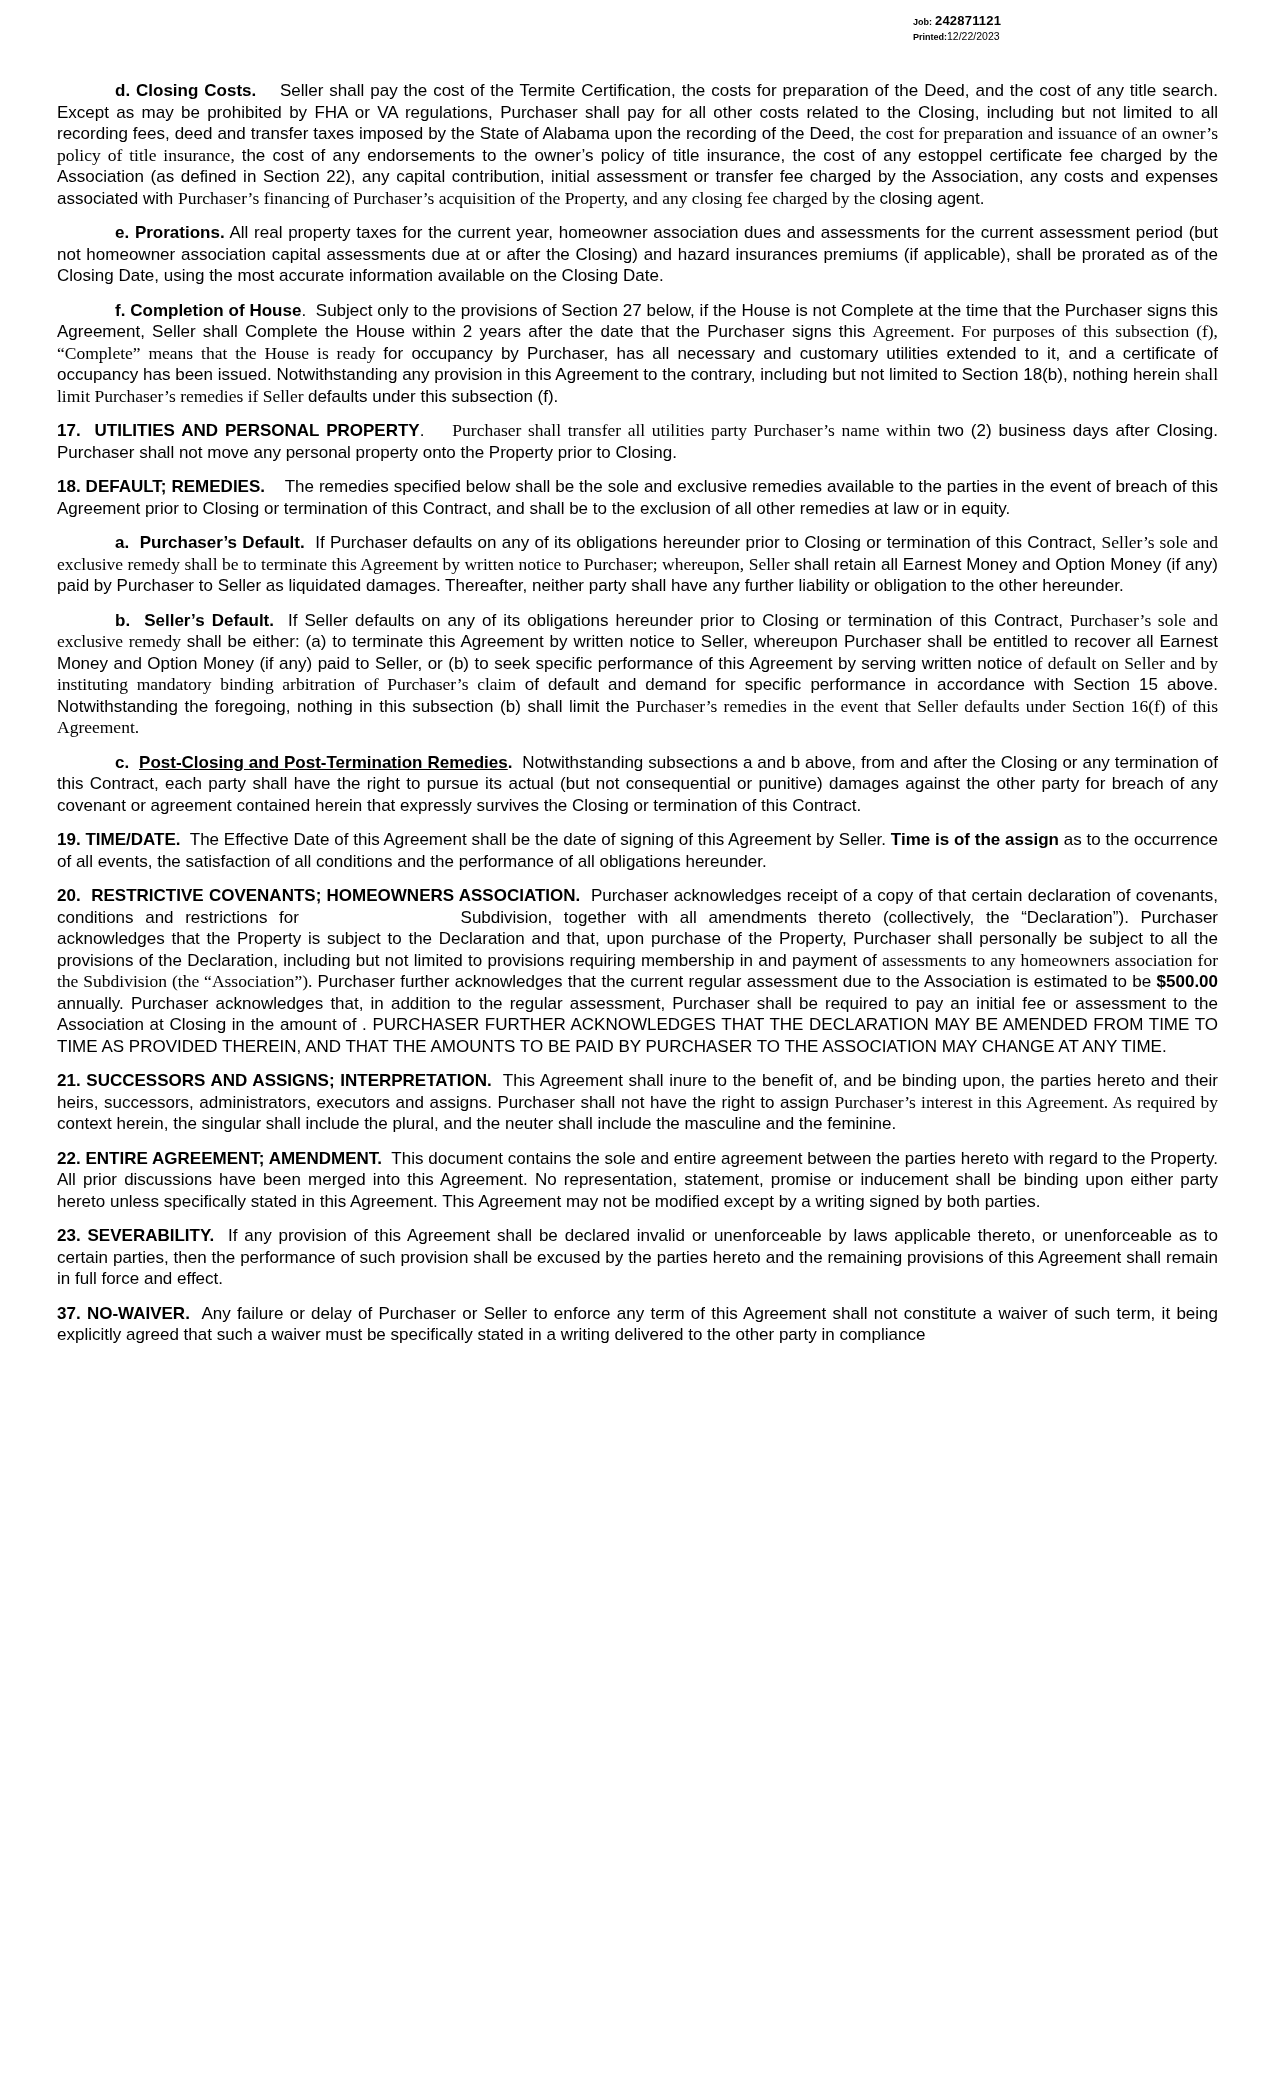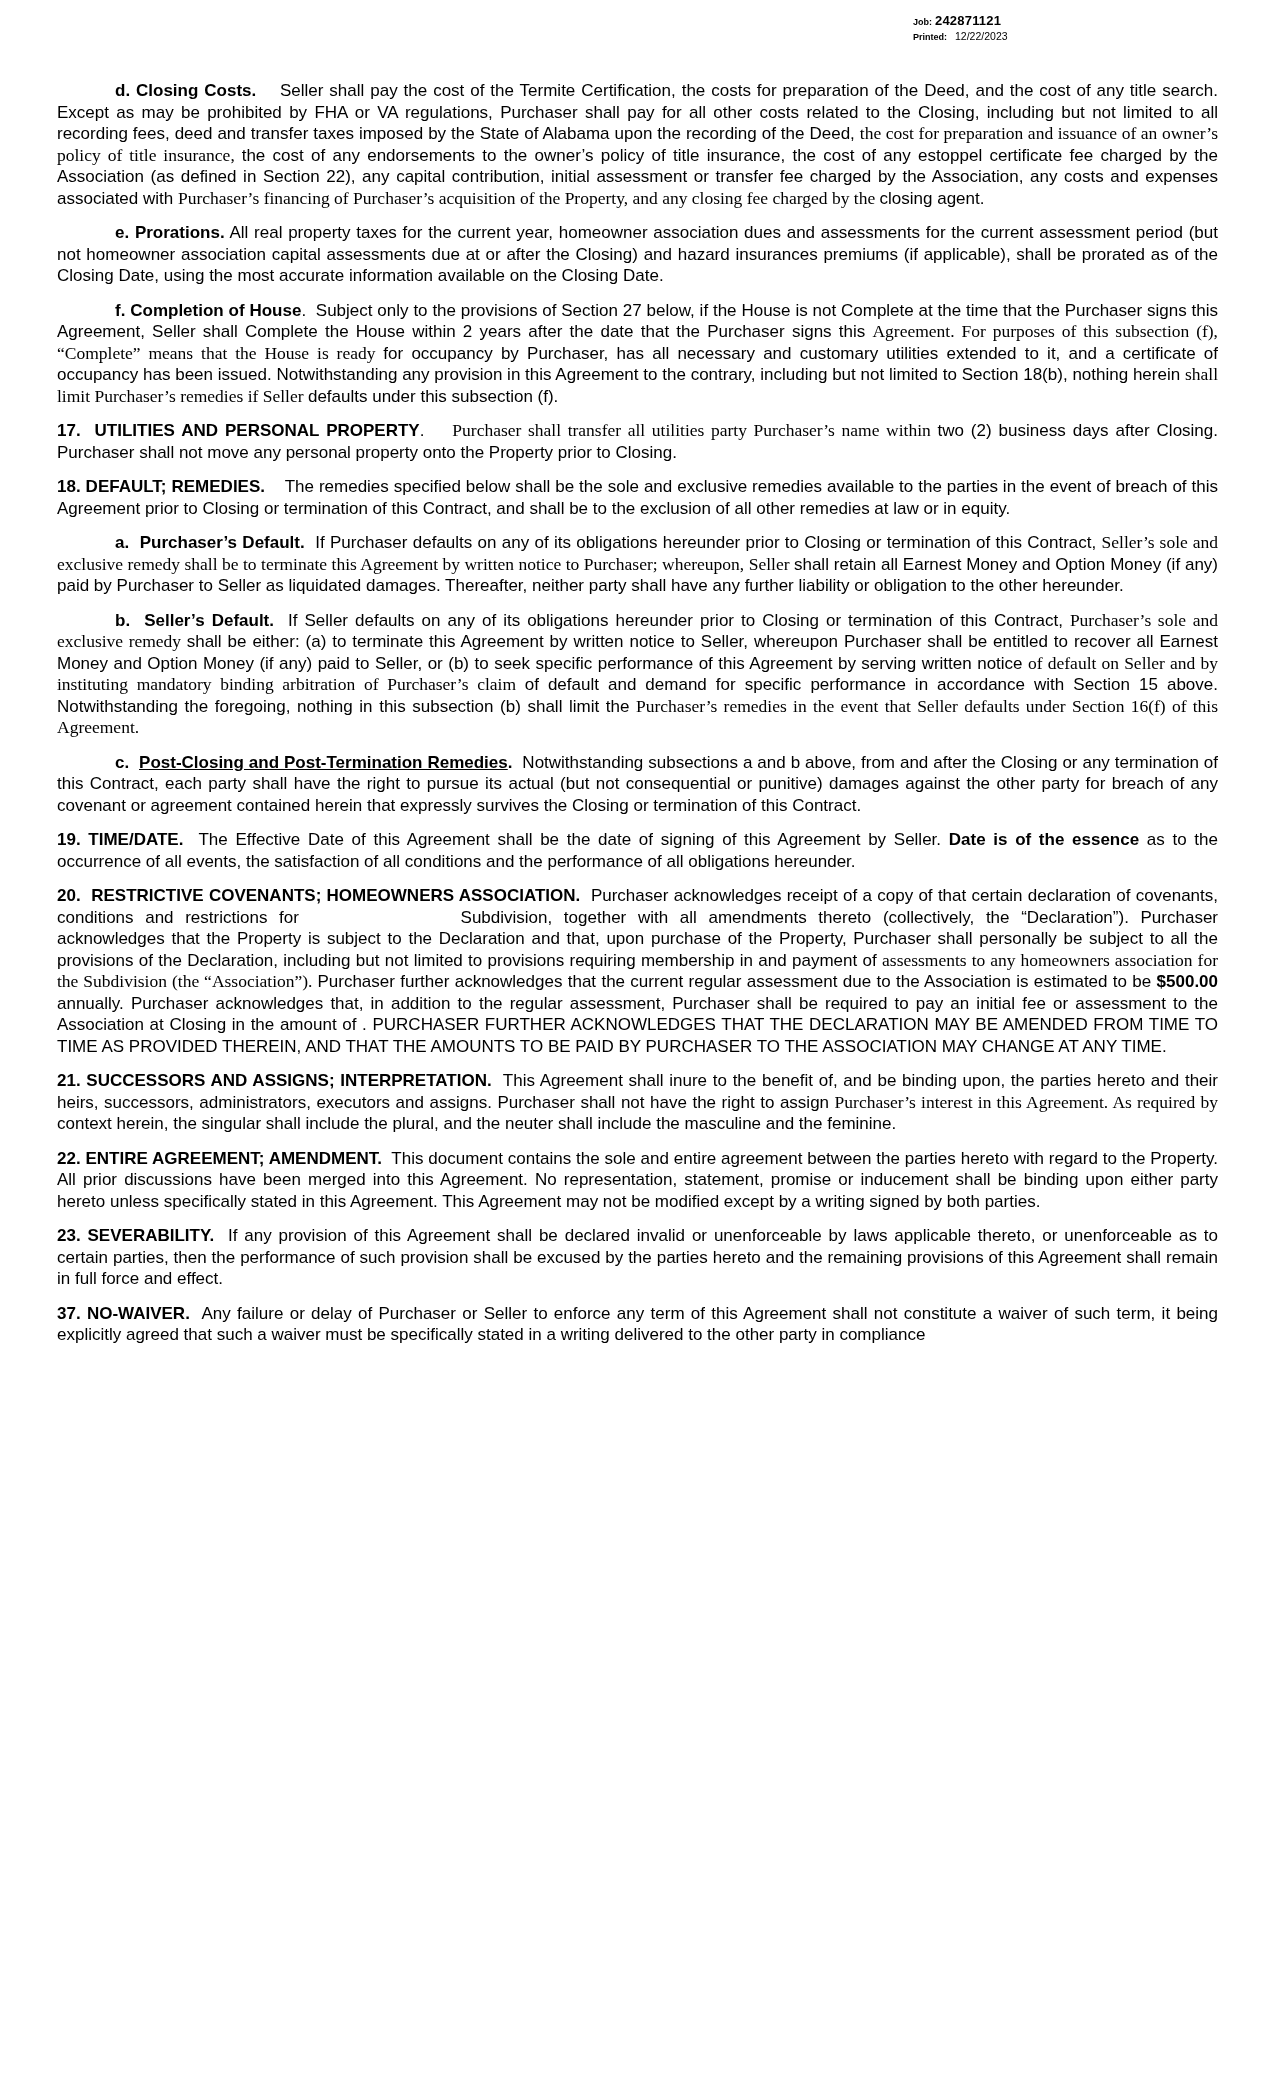--- a/index.html
+++ b/index.html
@@ -15,21 +15,21 @@
   }
   .print-header {
     position: absolute;
     left: 913px;
     top: 13px;
     line-height: 1.25;
   }
   .job-line { font-size: 9px; font-weight: bold; }
   .job-number { font-size: 13px; font-weight: bold; margin-left: 3px; letter-spacing: 0.2px; }
   .printed-line { font-size: 9px; font-weight: bold; margin-top: 1px; }
-  .printed-date { font-size: 10.5px; font-weight: normal; margin-left: 8px; }
+  .printed-date { font-size: 10.5px; font-weight: normal; margin-left: 0; }
 
   .content {
     position: absolute;
     left: 57px;
     top: 80px;
     width: 1161px;
     font-size: 17px;
     line-height: 21.5px;
   }
   .para { margin: 0 0 13px 0; text-align: justify; }
@@ -68,21 +68,21 @@
 
   <div class="content">
       <p class="para indent"><span class="run bold">d. Closing Costs.</span><span class="run">&nbsp;&nbsp;&nbsp; Seller shall pay the cost of the Termite Certification, the costs for preparation of the Deed, and the cost of any title search. Except as may be prohibited by FHA or VA regulations, Purchaser shall pay for all other costs related to the Closing, including but not limited to all recording fees, deed and transfer taxes imposed by the State of Alabama upon the recording of the Deed, </span><span class="run serif">the cost for preparation and issuance of an owner’s policy of title insurance, </span><span class="run">the cost of any endorsements to the owner’s policy of title insurance, the cost of any estoppel certificate fee charged by the Association (as defined in Section 22), any capital contribution, initial assessment or transfer fee charged by the Association, any costs and expenses associated with </span><span class="run serif">Purchaser’s financing of Purchaser’s acquisition of the Property, and any closing fee charged by the </span><span class="run">closing agent.</span></p>
       <p class="para indent"><span class="run bold">e. Prorations.</span><span class="run"> All real property taxes for the current year, homeowner association dues and assessments for the current assessment period (but not homeowner association capital assessments due at or after the Closing) and hazard insurances premiums (if applicable), shall be prorated as of the Closing Date, using the most accurate information available on the Closing Date.</span></p>
       <p class="para indent"><span class="run bold">f. Completion of House</span><span class="run">.&nbsp; Subject only to the provisions of Section 27 below, if the House is not Complete at the time that the Purchaser signs this Agreement, Seller shall Complete the House within 2 years after the date that the Purchaser signs this </span><span class="run serif">Agreement. For purposes of this subsection (f), “Complete” means that the House is ready </span><span class="run">for occupancy by Purchaser, has all necessary and customary utilities extended to it, and a certificate of occupancy has been issued. Notwithstanding any provision in this Agreement to the contrary, including but not limited to Section 18(b), nothing herein </span><span class="run serif">shall limit Purchaser’s remedies if Seller </span><span class="run">defaults under this subsection (f).</span></p>
       <p class="para"><span class="run bold">17.&nbsp; UTILITIES AND PERSONAL PROPERTY</span><span class="run">.&nbsp;&nbsp;&nbsp; </span><span class="run serif">Purchaser shall transfer all utilities party Purchaser’s name within </span><span class="run">two (2) business days after Closing. Purchaser shall not move any personal property onto the Property prior to Closing.</span></p>
       <p class="para"><span class="run bold">18. DEFAULT; REMEDIES.</span><span class="run">&nbsp;&nbsp;&nbsp; The remedies specified below shall be the sole and exclusive remedies available to the parties in the event of breach of this Agreement prior to Closing or termination of this Contract, and shall be to the exclusion of all other remedies at law or in equity.</span></p>
       <p class="para indent"><span class="run bold">a.&nbsp; Purchaser’s Default.</span><span class="run">&nbsp; If Purchaser defaults on any of its obligations hereunder prior to Closing or termination of this Contract, </span><span class="run serif">Seller’s sole and exclusive remedy shall be to terminate this Agreement by written notice to Purchaser; whereupon, Seller </span><span class="run">shall retain all Earnest Money and Option Money (if any) paid by Purchaser to Seller as liquidated damages. Thereafter, neither party shall have any further liability or obligation to the other hereunder.</span></p>
       <p class="para indent"><span class="run bold">b.&nbsp; Seller’s Default.</span><span class="run">&nbsp; If Seller defaults on any of its obligations hereunder prior to Closing or termination of this Contract, </span><span class="run serif">Purchaser’s sole and exclusive remedy </span><span class="run">shall be either: (a) to terminate this Agreement by written notice to Seller, whereupon Purchaser shall be entitled to recover all Earnest Money and Option Money (if any) paid to Seller, or (b) to seek specific performance of this Agreement by serving written notice </span><span class="run serif">of default on Seller and by instituting mandatory binding arbitration of Purchaser’s claim </span><span class="run">of default and demand for specific performance in accordance with Section 15 above. Notwithstanding the foregoing, nothing in this subsection (b) shall limit the </span><span class="run serif">Purchaser’s remedies in the event that Seller defaults under Section 16(f) of this Agreement.</span></p>
       <p class="para indent"><span class="run bold">c.&nbsp; </span><span class="run bold underline">Post-Closing and Post-Termination Remedies</span><span class="run bold">.</span><span class="run">&nbsp; Notwithstanding subsections a and b above, from and after the Closing or any termination of this Contract, each party shall have the right to pursue its actual (but not consequential or punitive) damages against the other party for breach of any covenant or agreement contained herein that expressly survives the Closing or termination of this Contract.</span></p>
-      <p class="para"><span class="run bold">19. TIME/DATE.</span><span class="run">&nbsp; The Effective Date of this Agreement shall be the date of signing of this Agreement by Seller. </span><span class="run bold">Date is of the essence</span><span class="run"> as to the occurrence of all events, the satisfaction of all conditions and the performance of all obligations hereunder.</span></p>
+      <p class="para"><span class="run bold">19. TIME/DATE.</span><span class="run">&nbsp; The Effective Date of this Agreement shall be the date of signing of this Agreement by Seller. </span><span class="run bold">Time is of the assign</span><span class="run"> as to the occurrence of all events, the satisfaction of all conditions and the performance of all obligations hereunder.</span></p>
       <p class="para"><span class="run bold">20.&nbsp; RESTRICTIVE COVENANTS; HOMEOWNERS ASSOCIATION.</span><span class="run">&nbsp; Purchaser acknowledges receipt of a copy of that certain declaration of covenants, conditions and restrictions for </span><span class="run blank"></span><span class="run">Subdivision, together with all amendments thereto (collectively, the “Declaration”). Purchaser acknowledges that the Property is subject to the Declaration and that, upon purchase of the Property, Purchaser shall personally be subject to all the provisions of the Declaration, including but not limited to provisions requiring membership in and payment of </span><span class="run serif">assessments to any homeowners association for the Subdivision (the “Association”). </span><span class="run">Purchaser further acknowledges that the current regular assessment due to the Association is estimated to be </span><span class="run bold">$500.00</span><span class="run"> annually. Purchaser acknowledges that, in addition to the regular assessment, Purchaser shall be required to pay an initial fee or assessment to the Association at Closing in the amount of . PURCHASER FURTHER ACKNOWLEDGES THAT THE DECLARATION MAY BE AMENDED FROM TIME TO TIME AS PROVIDED THEREIN, AND THAT THE AMOUNTS TO BE PAID BY PURCHASER TO THE ASSOCIATION MAY CHANGE AT ANY TIME.</span></p>
       <p class="para"><span class="run bold">21. SUCCESSORS AND ASSIGNS; INTERPRETATION.</span><span class="run">&nbsp; This Agreement shall inure to the benefit of, and be binding upon, the parties hereto and their heirs, successors, administrators, executors and assigns. Purchaser shall not have the right to assign </span><span class="run serif">Purchaser’s interest in this Agreement. As required by </span><span class="run">context herein, the singular shall include the plural, and the neuter shall include the masculine and the feminine.</span></p>
       <p class="para"><span class="run bold">22. ENTIRE AGREEMENT; AMENDMENT.</span><span class="run">&nbsp; This document contains the sole and entire agreement between the parties hereto with regard to the Property. All prior discussions have been merged into this Agreement. No representation, statement, promise or inducement shall be binding upon either party hereto unless specifically stated in this Agreement. This Agreement may not be modified except by a writing signed by both parties.</span></p>
       <p class="para"><span class="run bold">23. SEVERABILITY.</span><span class="run">&nbsp; If any provision of this Agreement shall be declared invalid or unenforceable by laws applicable thereto, or unenforceable as to certain parties, then the performance of such provision shall be excused by the parties hereto and the remaining provisions of this Agreement shall remain in full force and effect.</span></p>
       <p class="para"><span class="run bold">37. NO-WAIVER.</span><span class="run">&nbsp; Any failure or delay of Purchaser or Seller to enforce any term of this Agreement shall not constitute a waiver of such term, it being explicitly agreed that such a waiver must be specifically stated in a writing delivered to the other party in compliance</span></p>
     </div>
 
   <div class="page-footer">
     <span class="page-info"><span>Page</span>&nbsp;<b>6</b>&nbsp;<span>of</span>&nbsp;<b>8</b></span>
     <span class="doc-title">Home Purchase Agreement (Birmingham) (Rev. 6.26.20</span>

